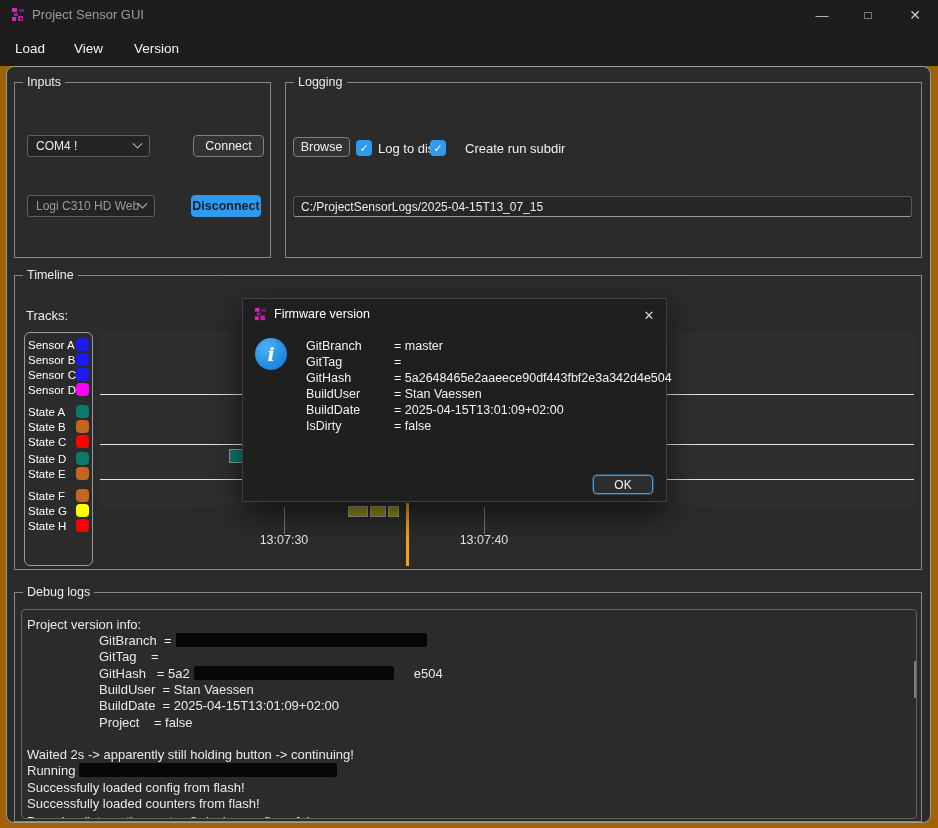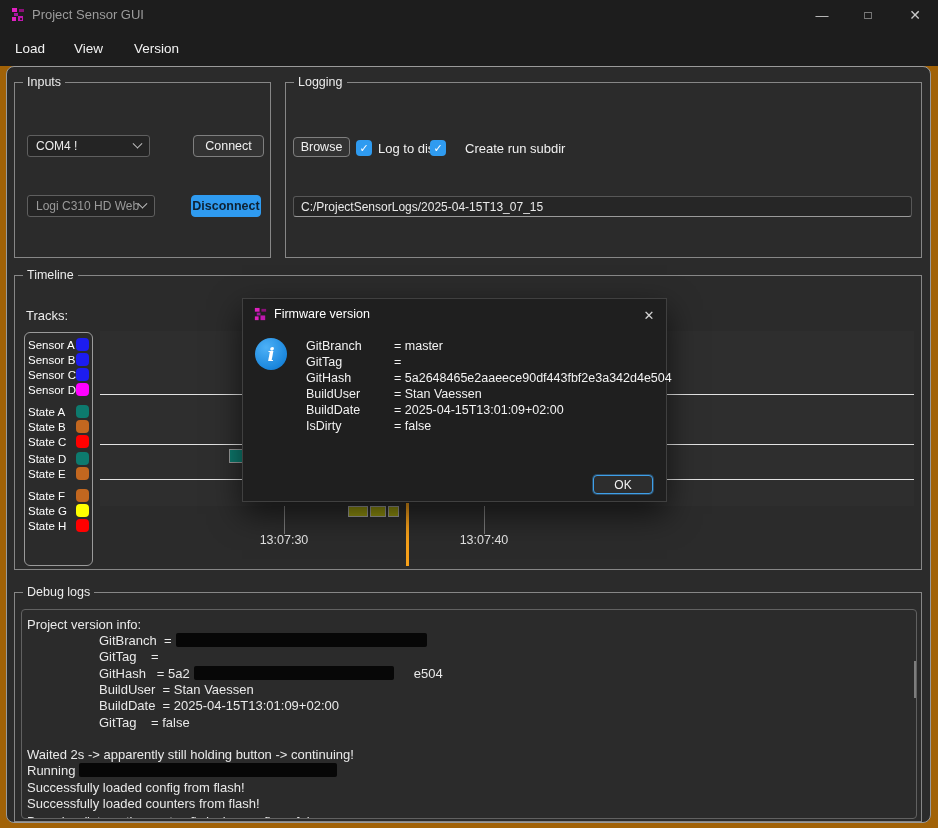--- a/index.html
+++ b/index.html
@@ -236,21 +236,21 @@
 
   <div class="groupbox g-debug">
     <span class="grouplabel">Debug logs</span>
     <div class="log-area">
       <div class="log-line" style="top:6px"><span>Project version info:</span></div>
       <div class="log-line indent" style="top:22px"><span>GitBranch  =</span><span class="redact" style="width:251px"></span></div>
       <div class="log-line indent" style="top:38px"><span>GitTag    =</span></div>
       <div class="log-line indent" style="top:55px"><span>GitHash   = 5a2</span><span class="redact" style="width:200px"></span><span style="margin-left:20px">e504</span></div>
       <div class="log-line indent" style="top:71px"><span>BuildUser  = Stan Vaessen</span></div>
       <div class="log-line indent" style="top:87px"><span>BuildDate  = 2025-04-15T13:01:09+02:00</span></div>
-      <div class="log-line indent" style="top:104px"><span>GitTag    = false</span></div>
+      <div class="log-line indent" style="top:104px"><span>Project    = false</span></div>
       <div class="log-line" style="top:136px"><span>Waited 2s -&gt; apparently still holding button -&gt; continuing!</span></div>
       <div class="log-line" style="top:152px"><span>Running</span><span class="redact" style="width:258px"></span></div>
       <div class="log-line" style="top:169px"><span>Successfully loaded config from flash!</span></div>
       <div class="log-line" style="top:185px"><span>Successfully loaded counters from flash!</span></div>
       <div class="log-line" style="top:203px"><span>Dumping (interesting parts of) device config ... false</span></div>
     </div>
     <div class="scroll-thumb" style="left:899px; top:68px; height:37px;"></div>
   </div>
 
   <div class="dialog">

